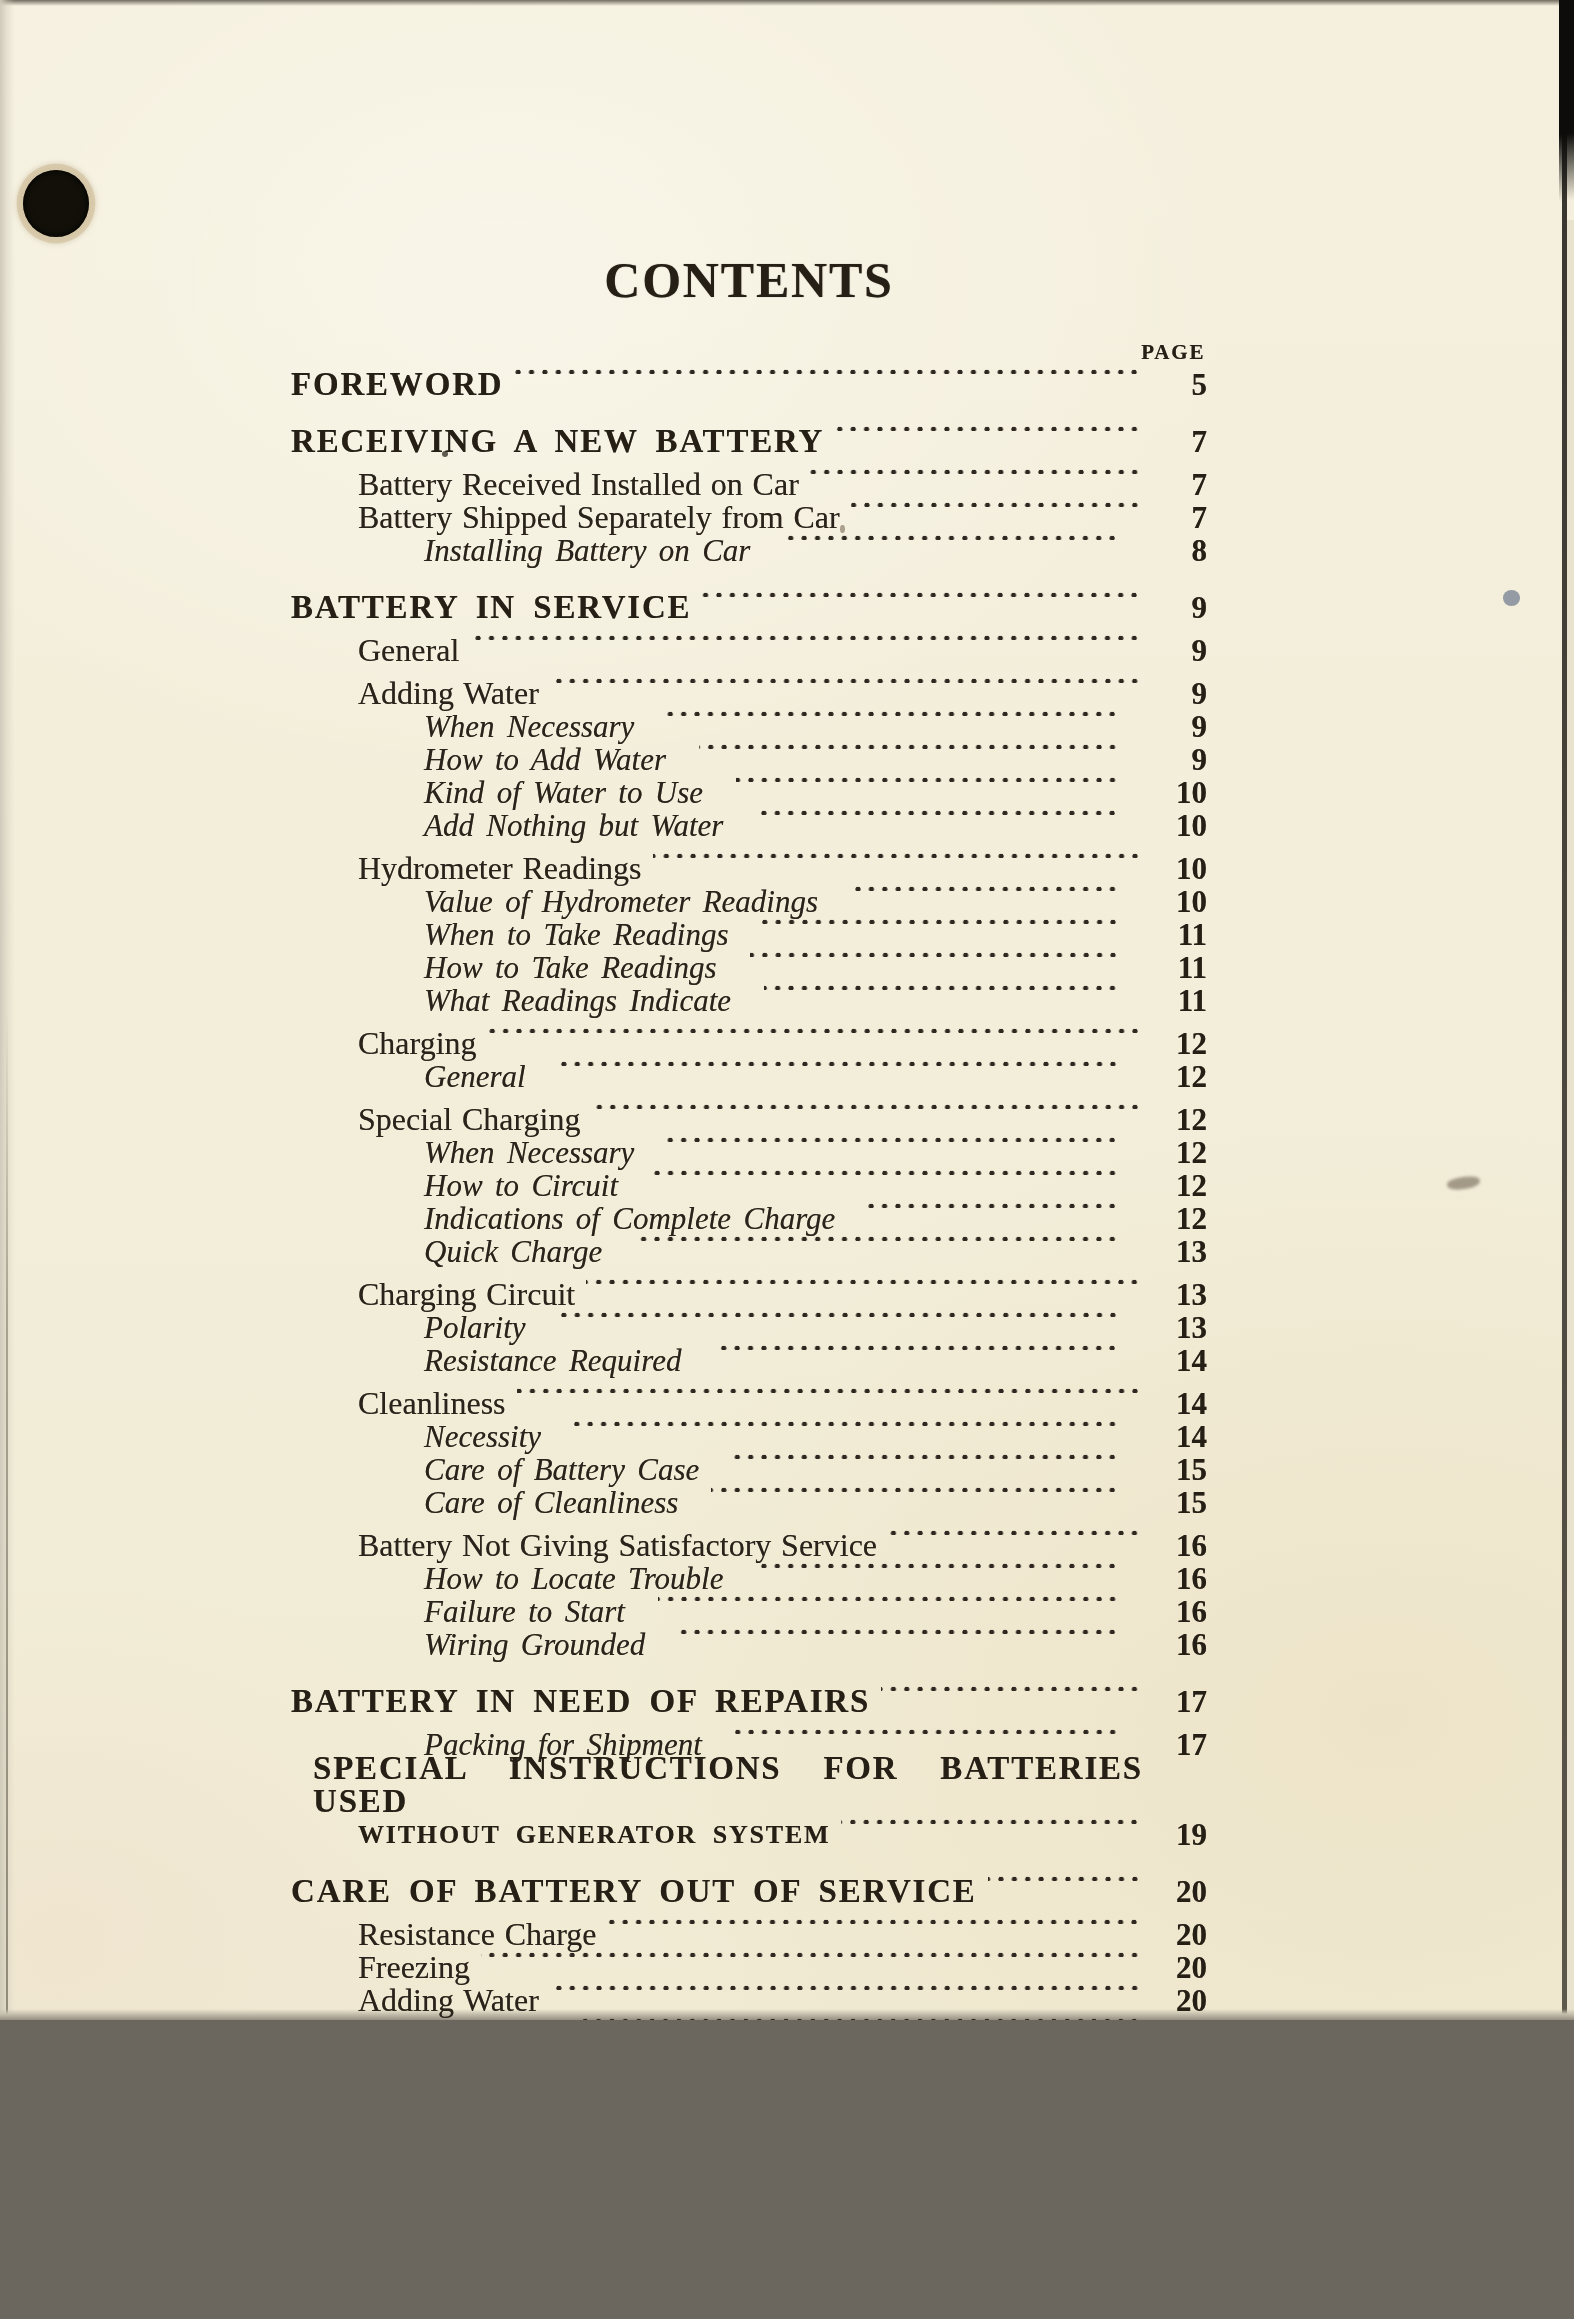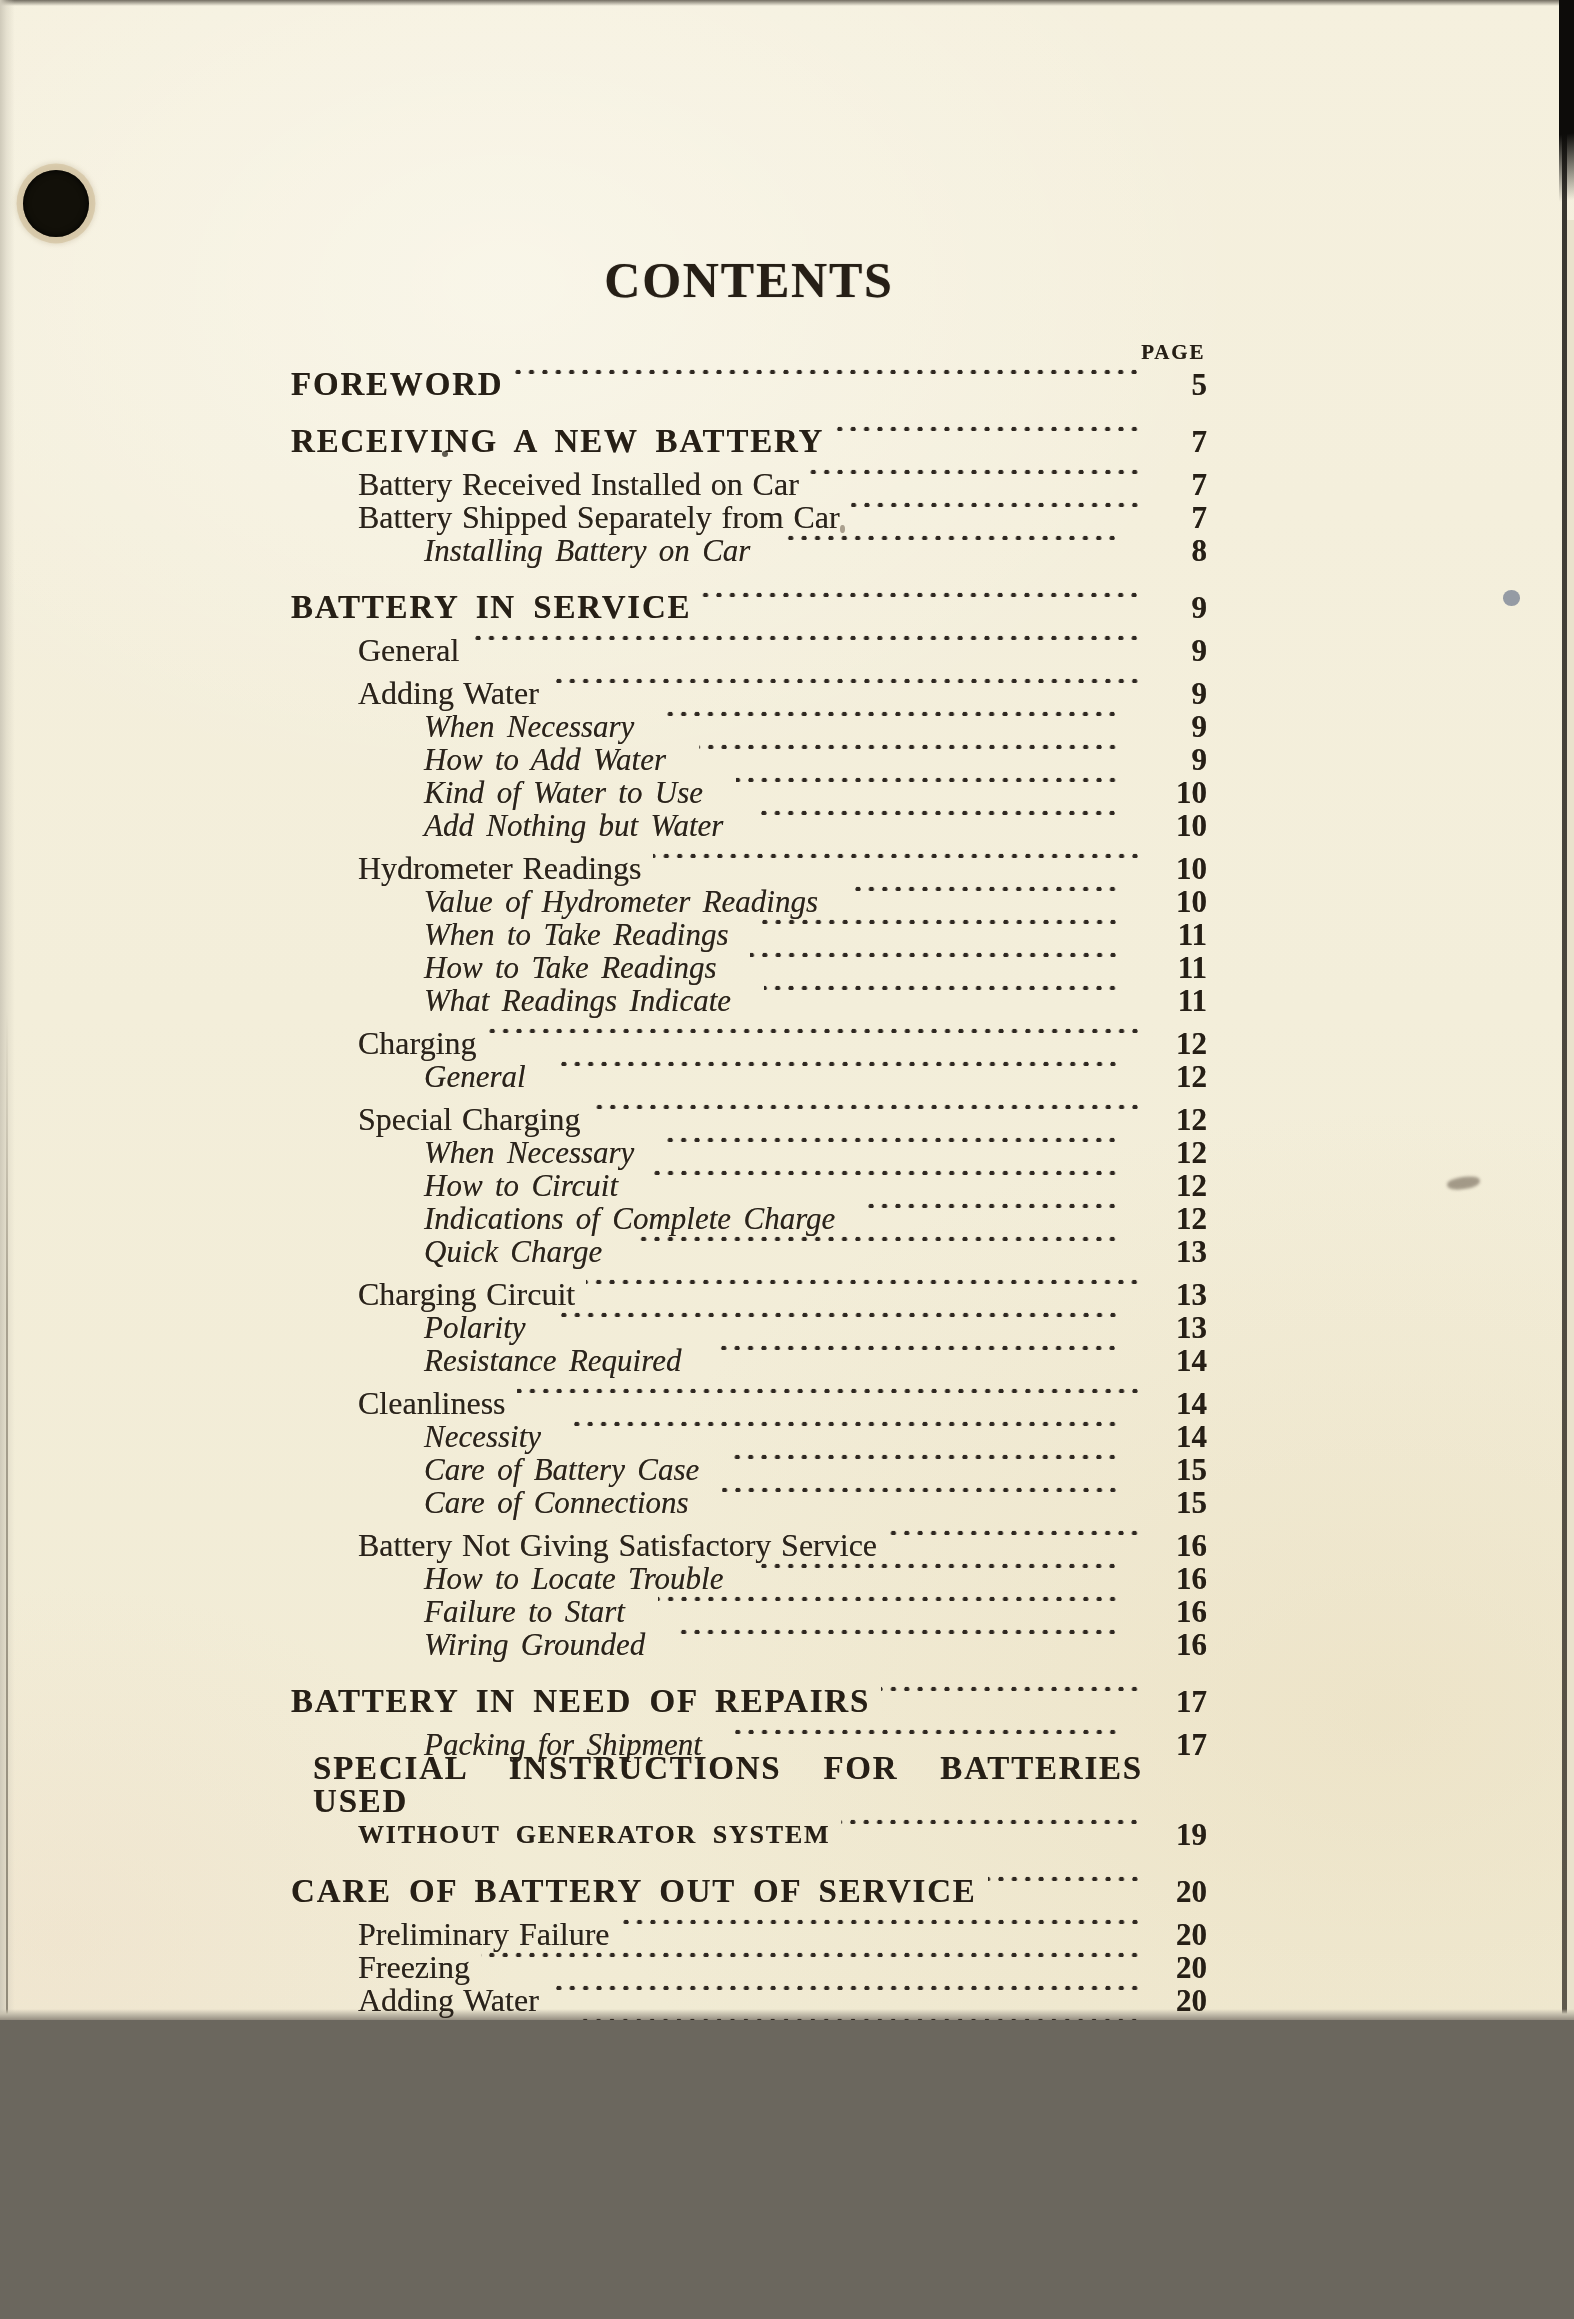--- a/index.html
+++ b/index.html
@@ -264,21 +264,21 @@
               <span class="label">Necessity</span>
               <span class="leader"></span>
               <span class="pagenum">14</span>
             </div>
             <div class="row r-e lvl2">
               <span class="label">Care of Battery Case</span>
               <span class="leader"></span>
               <span class="pagenum">15</span>
             </div>
             <div class="row r-e lvl2">
-              <span class="label">Care of Connections</span>
+              <span class="label">Care of Cleanliness</span>
               <span class="leader"></span>
               <span class="pagenum">15</span>
             </div>
           </div>
           <div class="group">
             <div class="row r-e lvl1">
               <span class="label">Battery Not Giving Satisfactory Service</span>
               <span class="leader"></span>
               <span class="pagenum">16</span>
             </div>
@@ -325,21 +325,21 @@
           </div>
         </div>
         <div class="section">
           <div class="row r-h">
             <span class="label">CARE OF BATTERY OUT OF SERVICE</span>
             <span class="leader"></span>
             <span class="pagenum">20</span>
           </div>
           <div class="group">
             <div class="row r-e lvl1">
-              <span class="label">Preliminary Failure</span>
+              <span class="label">Resistance Charge</span>
               <span class="leader"></span>
               <span class="pagenum">20</span>
             </div>
             <div class="row r-e lvl1">
               <span class="label">Freezing</span>
               <span class="leader"></span>
               <span class="pagenum">20</span>
             </div>
             <div class="row r-e lvl1">
               <span class="label">Adding Water</span>

